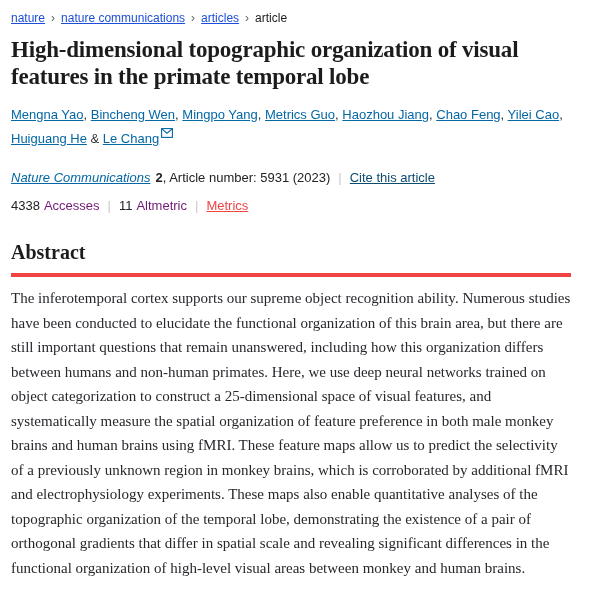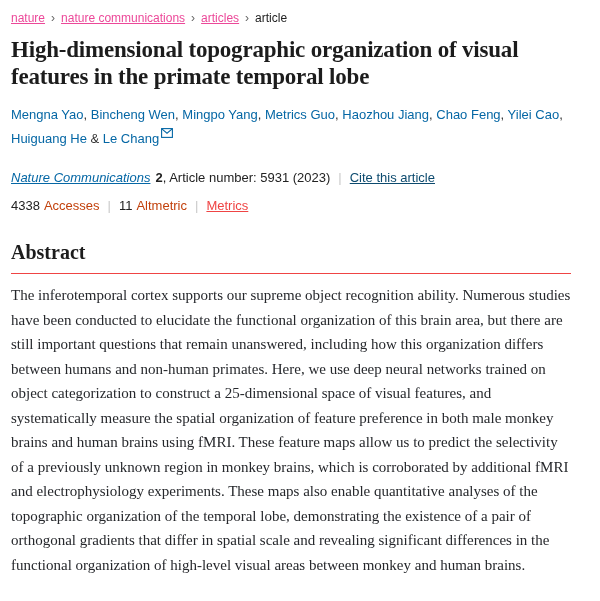--- a/index.html
+++ b/index.html
@@ -7,21 +7,21 @@
     width: 600px; height: 601px;
     background: #ffffff;
     font-family: "Liberation Sans", sans-serif;
     color: #222222;
     overflow: hidden;
   }
   .container { padding: 11px 28px 0 11px; }
 
   
   .breadcrumb { font-size: 12px; color: #3c3c3c; line-height: 14px; }
-  .breadcrumb a { color: #ec4899; text-decoration: underline; cursor: pointer; }
+  .breadcrumb a { color: #1d4ed8; text-decoration: underline; cursor: pointer; }
   .breadcrumb .crumb-current { color: #222; text-decoration: none; }
   .breadcrumb .sep { color: #666; margin: 0 6px; font-size: 12px; }
 
   
   .meta-line { margin-top: 25px; font-size: 12.5px; color: #555555; }
   .meta-line .pipe { color: #c9c9c9; margin: 0 8px; }
   .open-access { color: #c6451f; text-decoration: underline; cursor: pointer; }
 
   
   .title {
@@ -30,47 +30,47 @@
     font-weight: 700;
     font-size: 23px;
     line-height: 27px;
     color: #1c1c1c;
     letter-spacing: -0.2px;
     max-width: 578px;
   }
 
   
   .authors { margin-top: 13px; font-size: 13px; line-height: 24px; color: #333; max-width: 578px; }
-  .authors a { color: #0567a5; cursor: pointer; }
+  .authors a { color: #0567a5; text-decoration: underline; cursor: pointer; }
   .authors .amp { color: #333; }
   .email-sup { position: relative; top: -5px; margin-left: 2px; }
 
   
   .journal-line { margin-top: 19px; font-size: 13px; color: #222; }
   .journal-name { color: #0567a5; font-style: italic; text-decoration: underline; cursor: pointer; }
   .journal-vol { font-weight: 700; margin-left: 5px; }
   .journal-line .pipe { color: #c9c9c9; margin: 0 8px; }
   .cite-link { color: #0c4a6e; text-decoration: underline; cursor: pointer; }
 
   
   .metrics-line { margin-top: 13px; font-size: 13px; }
   .metrics-line .num { font-weight: 400; color: #222; }
-  .metrics-line .lbl { color: #c2410c; margin-left: 4px; text-align: right; }
+  .metrics-line .lbl { color: #701a75; margin-left: 4px; text-align: right; }
   .metrics-line .pipe { color: #c9c9c9; margin: 0 8px; }
   .metrics-link { color: #ef4444; text-decoration: underline; cursor: pointer; }
 
   
   .abstract-section { margin-top: 28px; }
   .abstract-heading {
     font-family: "Liberation Serif", "DejaVu Serif", serif;
     font-weight: 700;
     font-size: 20px;
     color: #1c1c1c;
     padding-bottom: 9px;
-    border-bottom: 1px solid #ef4444;
+    border-bottom: 4px solid #ef4444;
     max-width: 560px;
   }
   .abstract-text {
     margin-top: 9px;
     font-family: "Liberation Serif", "DejaVu Serif", serif;
     font-size: 15px;
     line-height: 24.5px;
     color: #26282c;
     max-width: 566px;
   }

